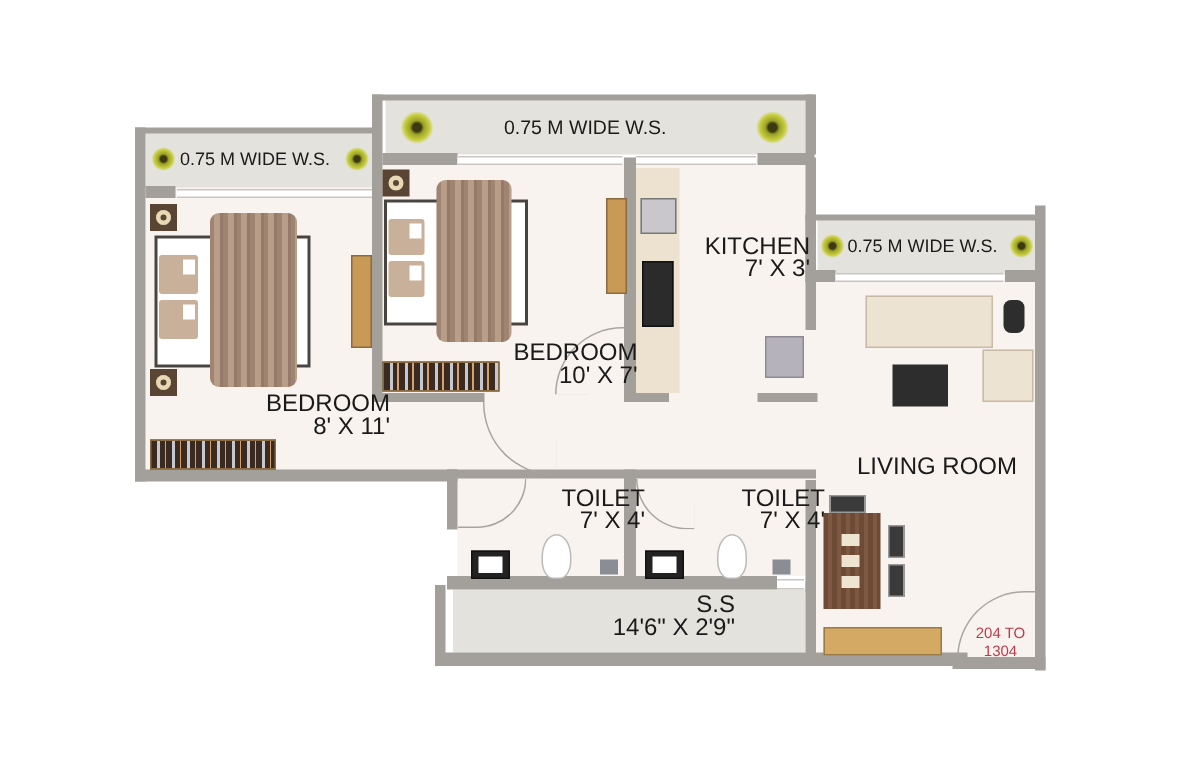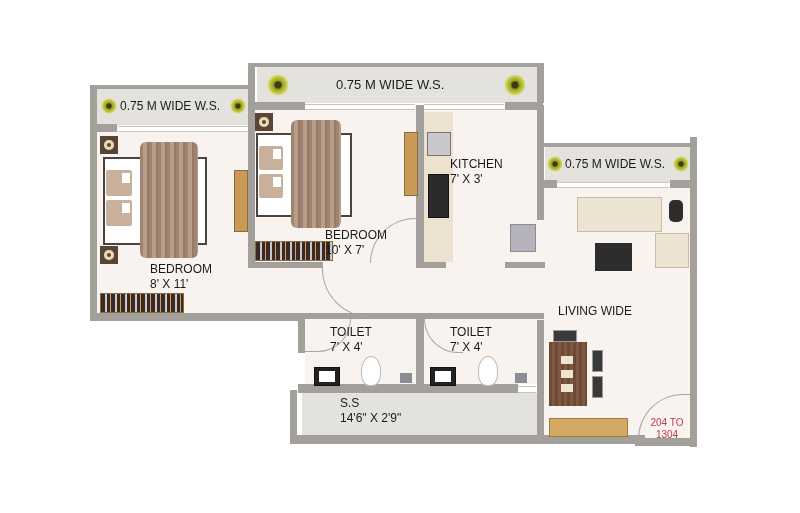--- a/index.html
+++ b/index.html
@@ -1,21 +1,21 @@
 <!DOCTYPE html>
 <html><head>
 <meta charset="utf-8">
 <style>
   html, body { margin:0; padding:0; }
   body { width:800px; height:513px; background:#ffffff; position:relative; overflow:hidden;
          font-family:"Liberation Sans", sans-serif; }
   .wall { position:absolute; background:#a39f9a; }
   .floor { position:absolute; background:#f8f3ee; }
   .ws { position:absolute; background:#e4e2dc; }
-  .lbl { position:absolute; color:#1a1a1a; text-align:left; font-size:12px; line-height:15px; white-space:nowrap; }
+  .lbl { position:absolute; color:#1a1a1a; text-align:right; font-size:16px; line-height:15px; white-space:nowrap; }
   .ws-lbl { position:absolute; color:#1a1a1a; font-size:12px; white-space:nowrap; }
   .plant { position:absolute; width:16px; height:16px; border-radius:50%;
            background:radial-gradient(circle,#3d3a10 0 18%,#9ba12a 30%,#c8cf3c 55%,transparent 70%); }
   .win { position:absolute; background:#fff; border-top:1px solid #c9c6c1; border-bottom:1px solid #c9c6c1; }
   .door-arc { position:absolute; border:1px solid #a8a5a0; }
   .bed-frame { position:absolute; background:#fff; border:2px solid #4a4440; }
   .pillow { position:absolute; background:#c8b09a; border-radius:2px; }
   .pillow::after { content:""; position:absolute; right:2px; top:3px; width:8px; height:10px; background:#fff; }
   .blanket { position:absolute; background:repeating-linear-gradient(90deg,#a08472 0 3px,#b89d89 3px 7px,#97796a 7px 9px); border-radius:6px; }
   .side { position:absolute; width:18px; height:18px; background:#5a4535; }
@@ -167,19 +167,19 @@
 </div>
 <div class="lbl" style="left:450px;top:325px;width:100px;">
   <div>TOILET</div>
   <div>7' X 4'</div>
 </div>
 <div class="lbl" style="left:340px;top:396px;width:150px;">
   <div>S.S</div>
   <div>14'6" X 2'9"</div>
 </div>
 <div class="lbl" style="left:558px;top:304px;width:120px;">
-  <div>LIVING WIDE</div>
+  <div>LIVING ROOM</div>
 </div>
 
 <div class="flat-no" style="left:646px;top:417px;width:42px;">
   <div>204 TO</div>
   <div>1304</div>
 </div>
 
 </body></html>

